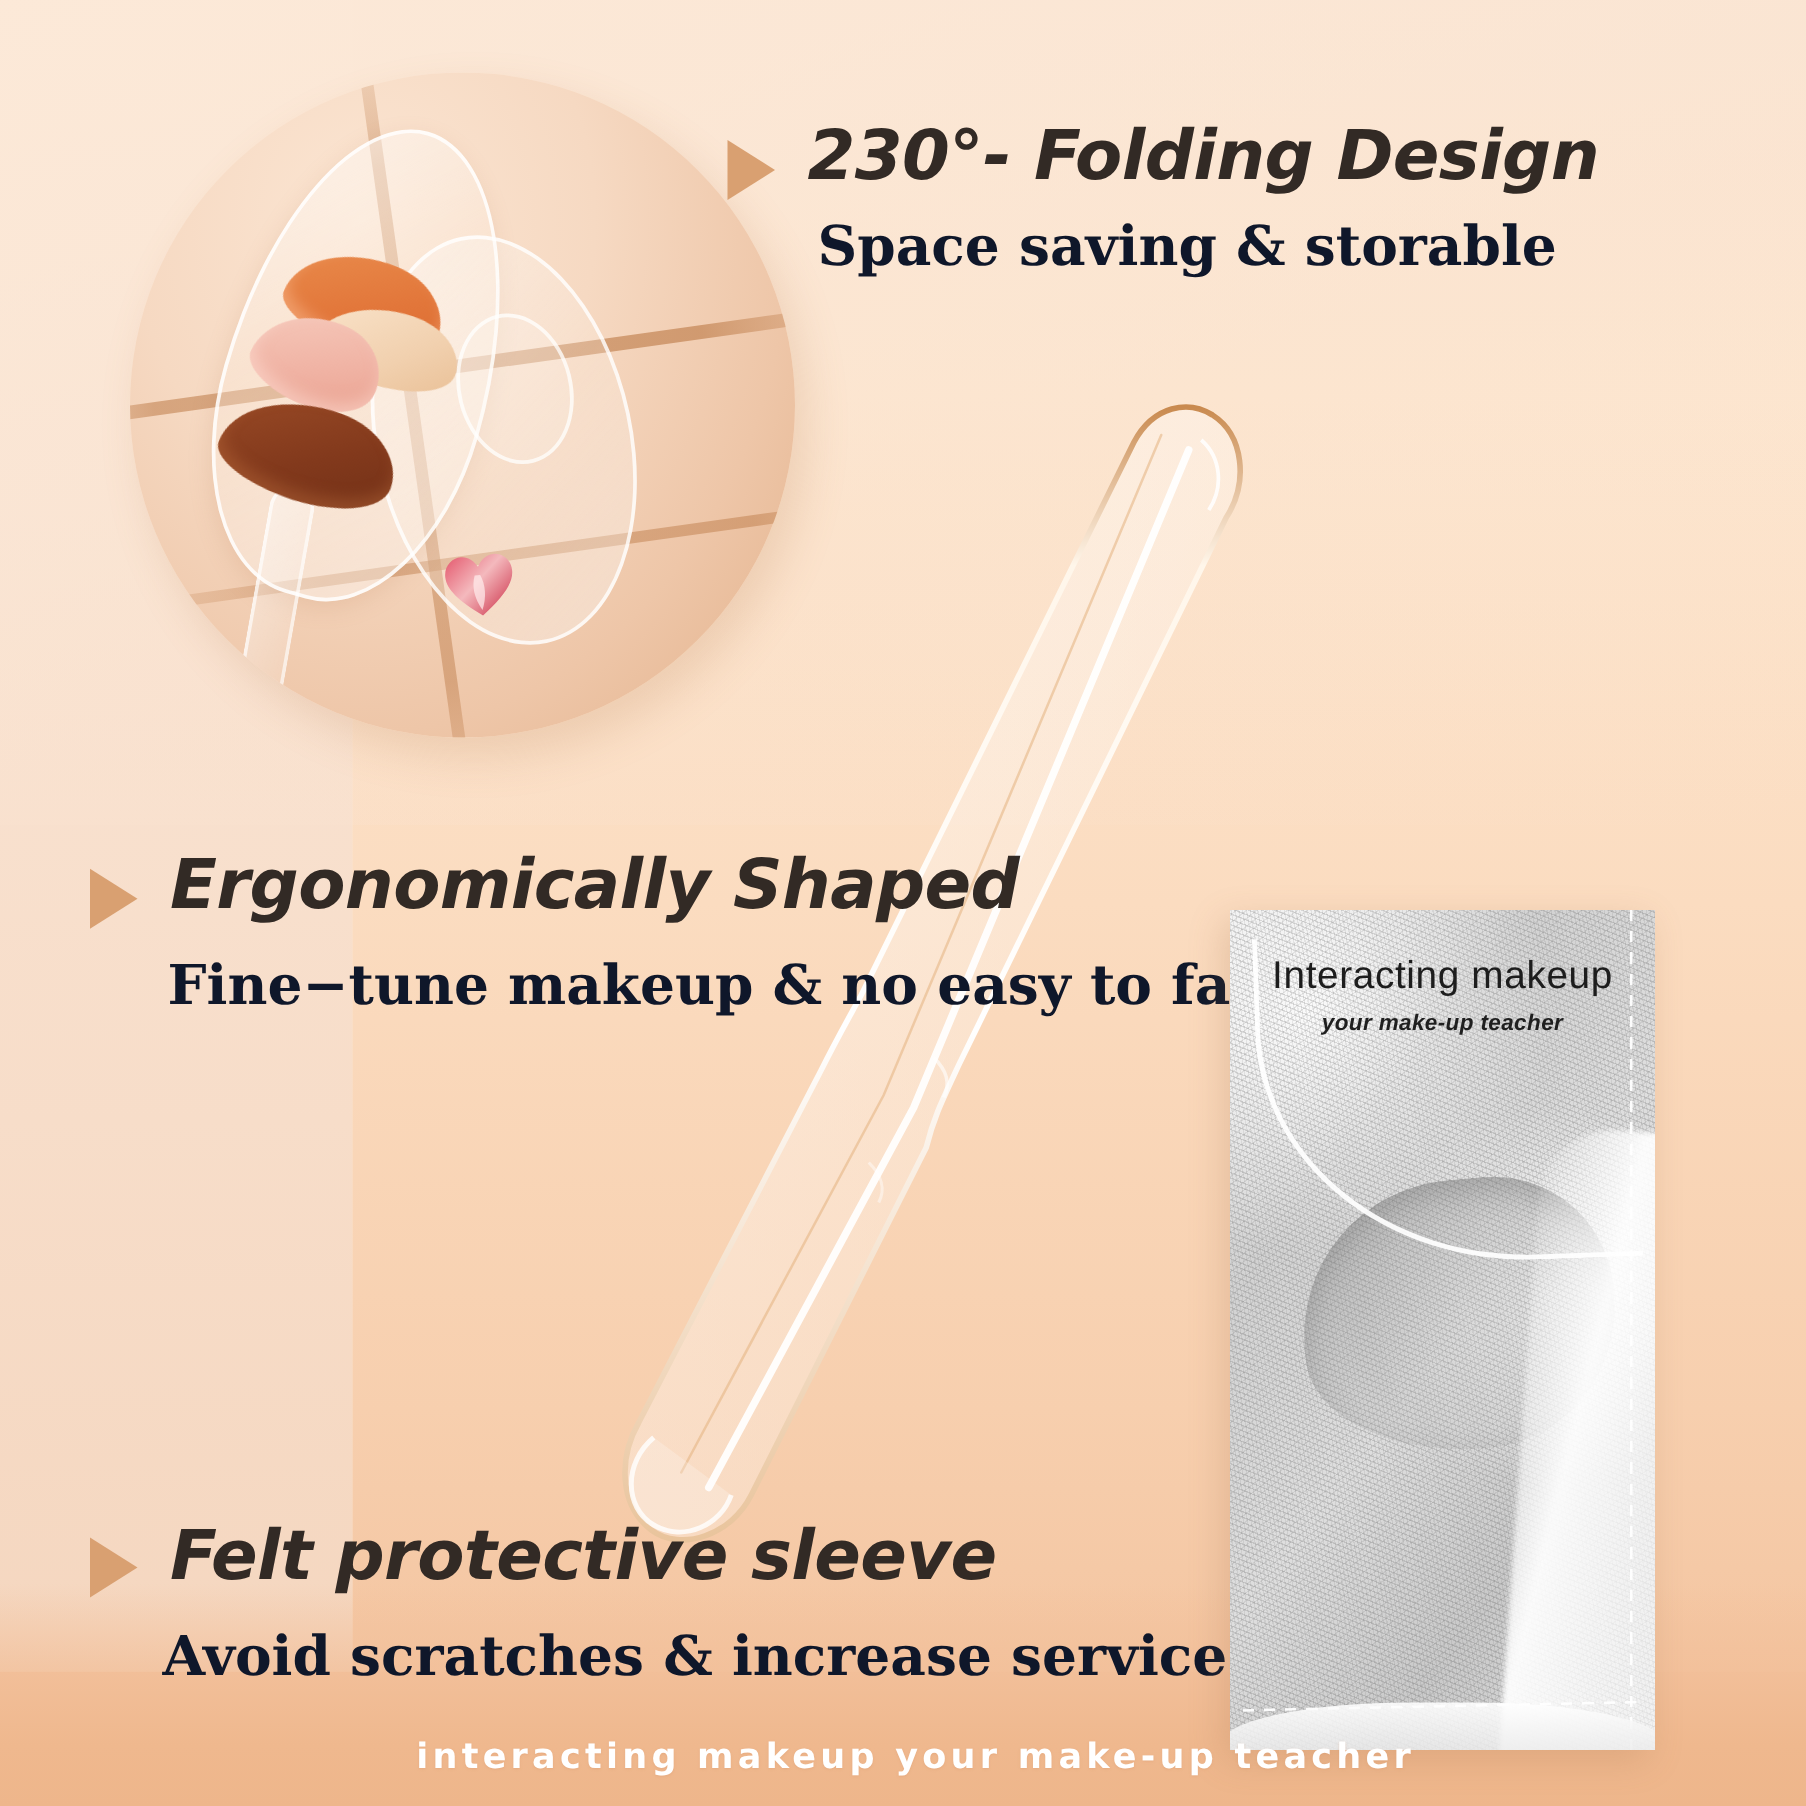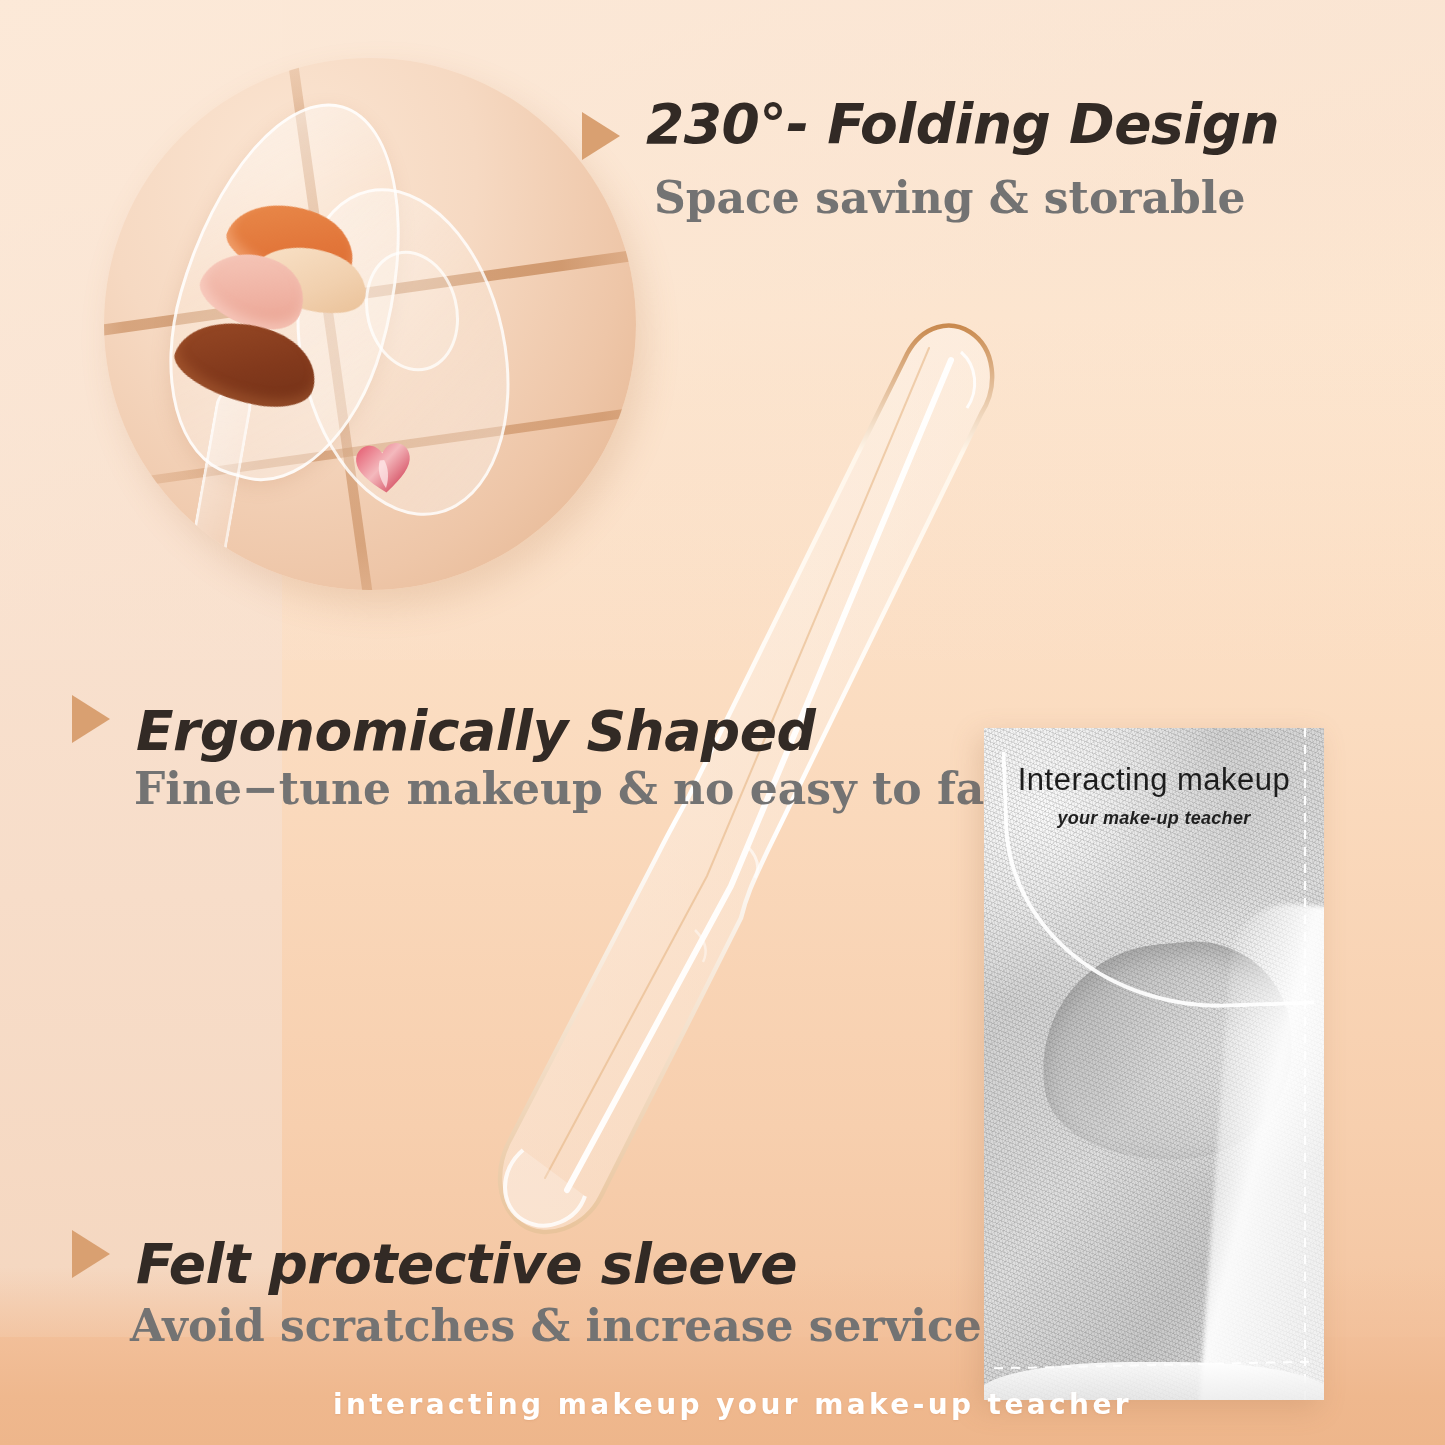--- a/index.html
+++ b/index.html
@@ -194,37 +194,37 @@
     font-style: italic;
     font-size: 55px;
     letter-spacing: -0.5px;
     color: #322a25;
     white-space: nowrap;
   }
   .feature .sub {
     font-family: "DejaVu Serif", serif;
     font-weight: bold;
     font-size: 44px;
-    color: #737373;
+    color: #0f172a;
     white-space: nowrap;
   }
 
   #feat-1 { left: 582px; top: 92px; }
   #feat-1 .tri { left: 0px; top: 20px; }
   #feat-1 .title { position: absolute; left: 64px; top: 0px; }
   #feat-1 .sub { position: absolute; left: 72px; top: 80px; }
 
   #feat-2 { left: 72px; top: 675px; }
   #feat-2 .tri { left: 0px; top: 20px; }
-  #feat-2 .title { position: absolute; left: 64px; top: 0px; margin-top: 24px; }
+  #feat-2 .title { position: absolute; left: 64px; top: 0px; }
   #feat-2 .sub { position: absolute; left: 62px; top: 88px; }
 
   #feat-3 { left: 72px; top: 1212px; }
   #feat-3 .tri { left: 0px; top: 18px; }
-  #feat-3 .title { position: absolute; left: 64px; top: 0px; margin-top: 20px; }
+  #feat-3 .title { position: absolute; left: 64px; top: 0px; }
   #feat-3 .sub { position: absolute; left: 58px; top: 88px; }
 
   
   .pouch {
     position: absolute;
     left: 984px; top: 728px;
     width: 340px; height: 672px;
     overflow: hidden;
     background: #d9d9d9;
     box-shadow: -6px 8px 26px rgba(160,110,75,.22);

